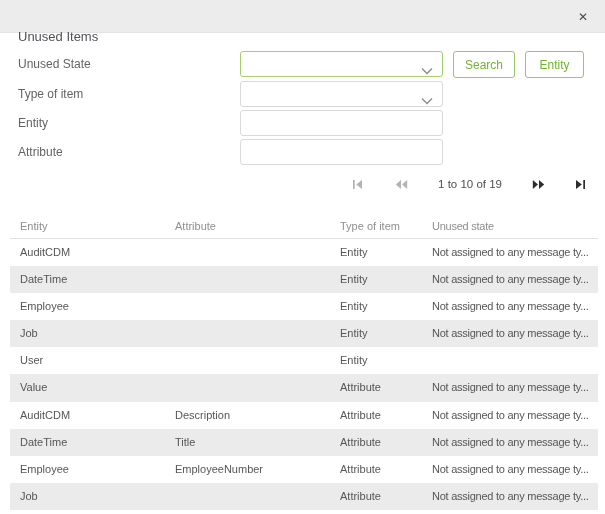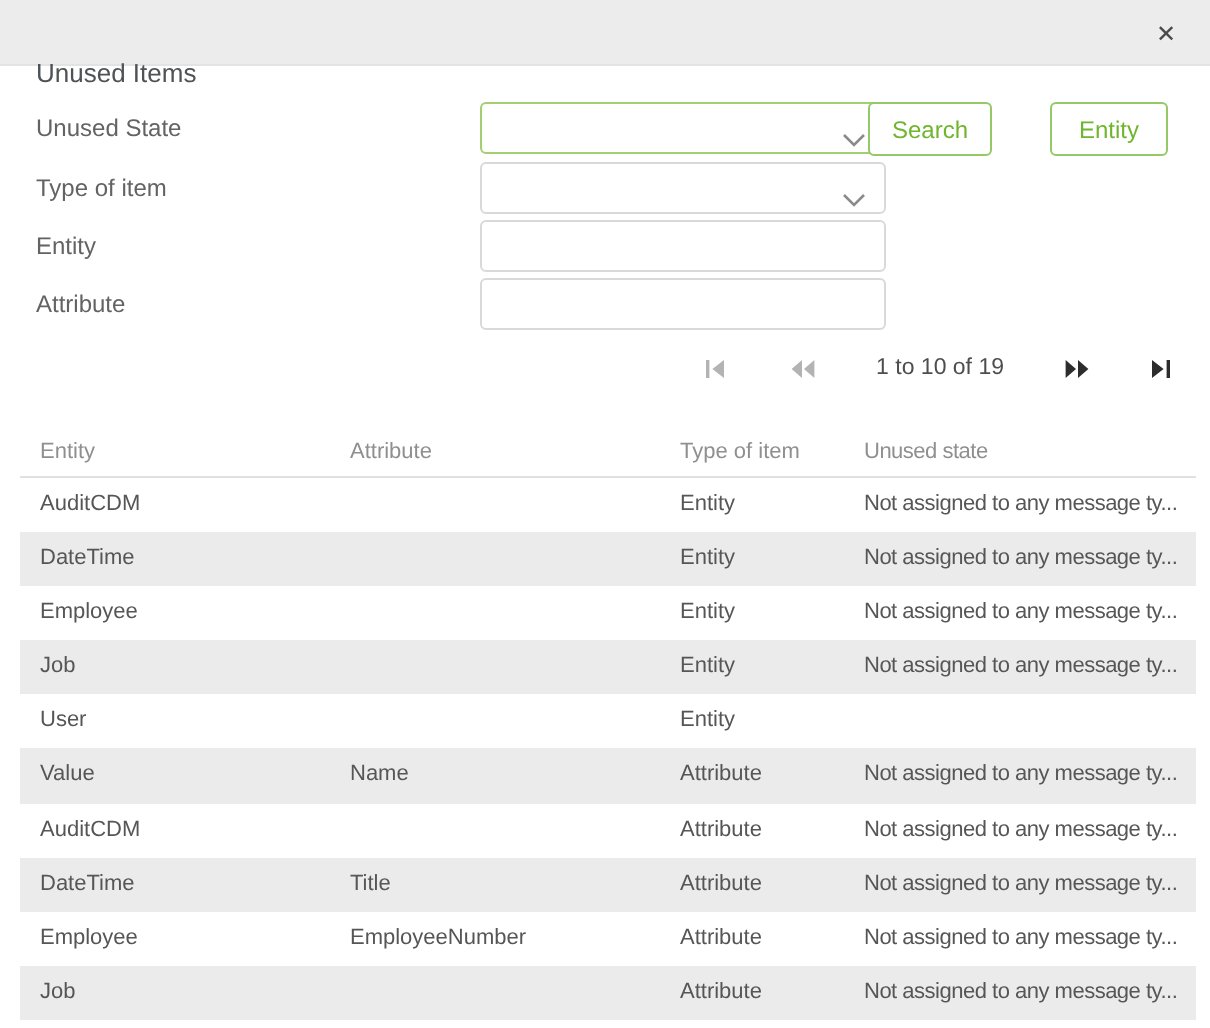--- a/index.html
+++ b/index.html
@@ -48,21 +48,21 @@
     font-family:inherit; font-size:12px; color:#595959; padding:0 8px;
     outline:none;
   }
 
   .btn {
     position:absolute; top:51px; height:27px;
     background:#fff; border:1px solid #94c965; border-radius:3px;
     color:#70b52e; font-size:12px; font-family:inherit; cursor:pointer;
     display:flex; align-items:center; justify-content:center;
   }
-  .btn-search { left:434px; width:62px; }
+  .btn-search { left:453px; width:62px; }
   .btn-reset  { left:525px; width:59px; }
 
   
   .pager {
     position:absolute; top:175px; right:17px; height:18px;
     display:flex; align-items:center; gap:30px;
   }
   .pg-btn { width:13px; height:11px; display:flex; align-items:center; cursor:pointer; }
   .pg-btn svg { display:block; }
   .pg-text { font-size:11.5px; color:#4e4e4e; white-space:nowrap; }
@@ -186,26 +186,26 @@
     <span class="c-type">Entity</span>
     <span class="c-state">Not assigned to any message ty...</span>
   </div>
   <div class="trow">
     <span class="c-entity">User</span>
     <span class="c-attr"></span>
     <span class="c-type">Entity</span>
   </div>
   <div class="trow">
     <span class="c-entity">Value</span>
-    <span class="c-attr">Name</span>
     <span class="c-type">Attribute</span>
     <span class="c-state">Not assigned to any message ty...</span>
   </div>
   <div class="trow">
     <span class="c-entity">AuditCDM</span>
+    <span class="c-attr">Description</span>
     <span class="c-type">Attribute</span>
     <span class="c-state">Not assigned to any message ty...</span>
   </div>
   <div class="trow">
     <span class="c-entity">DateTime</span>
     <span class="c-attr">Title</span>
     <span class="c-type">Attribute</span>
     <span class="c-state">Not assigned to any message ty...</span>
   </div>
   <div class="trow">

